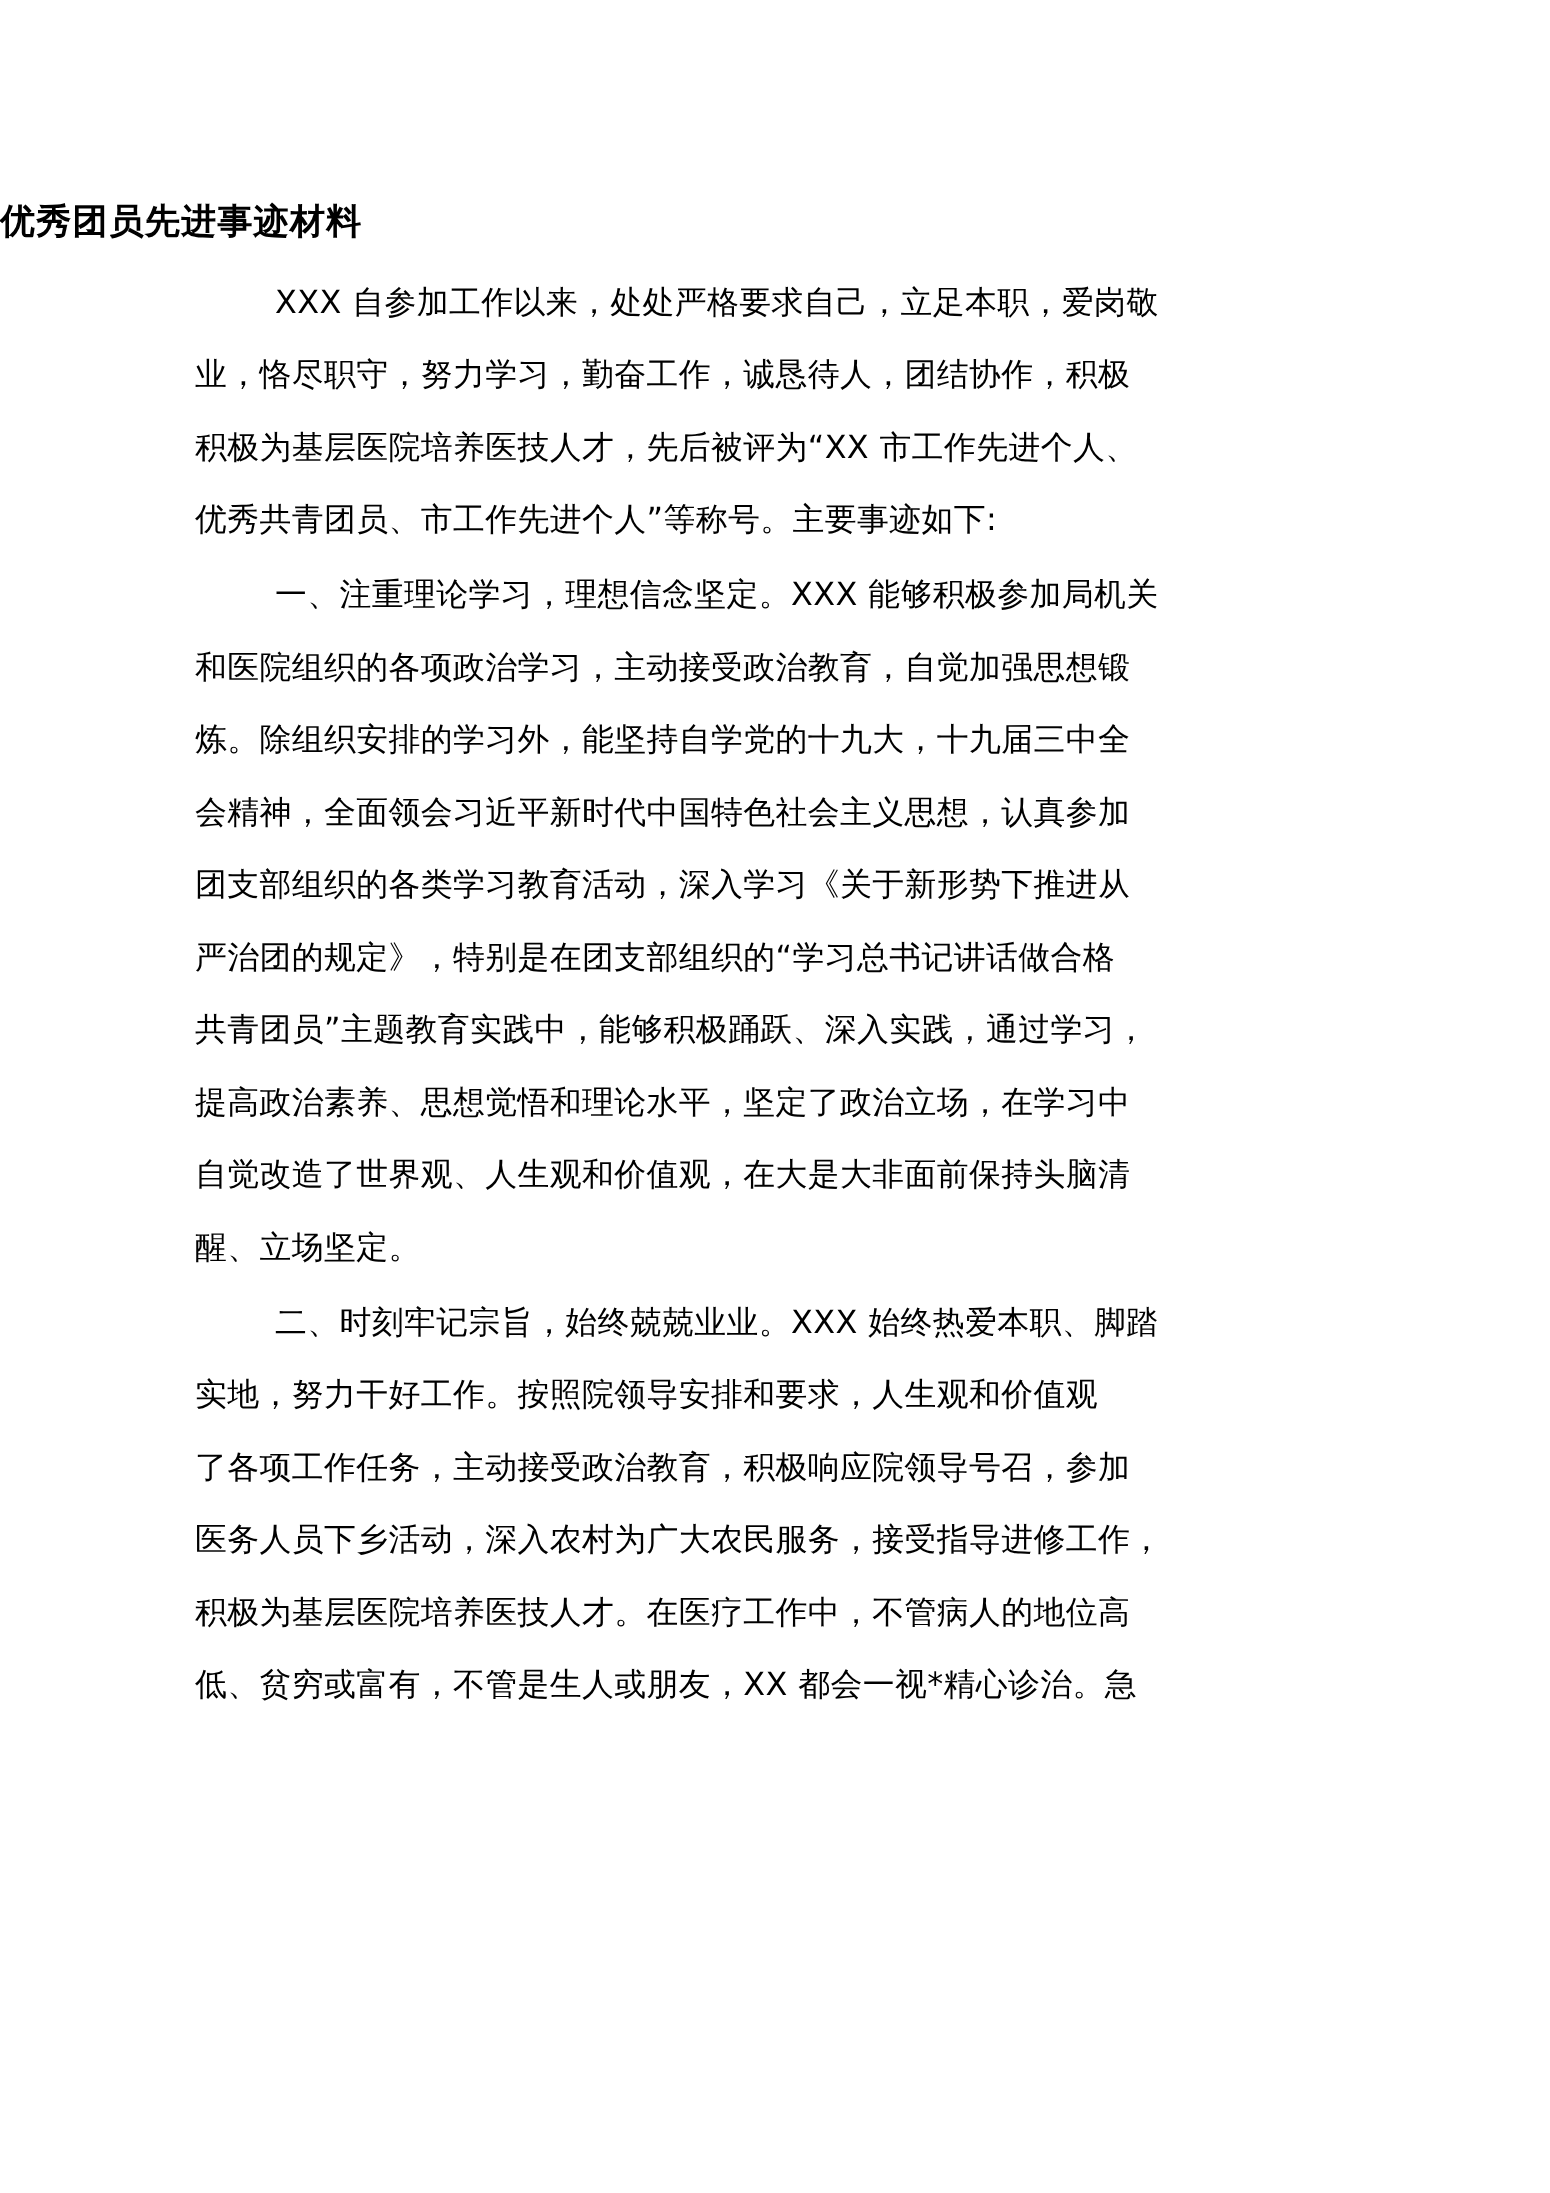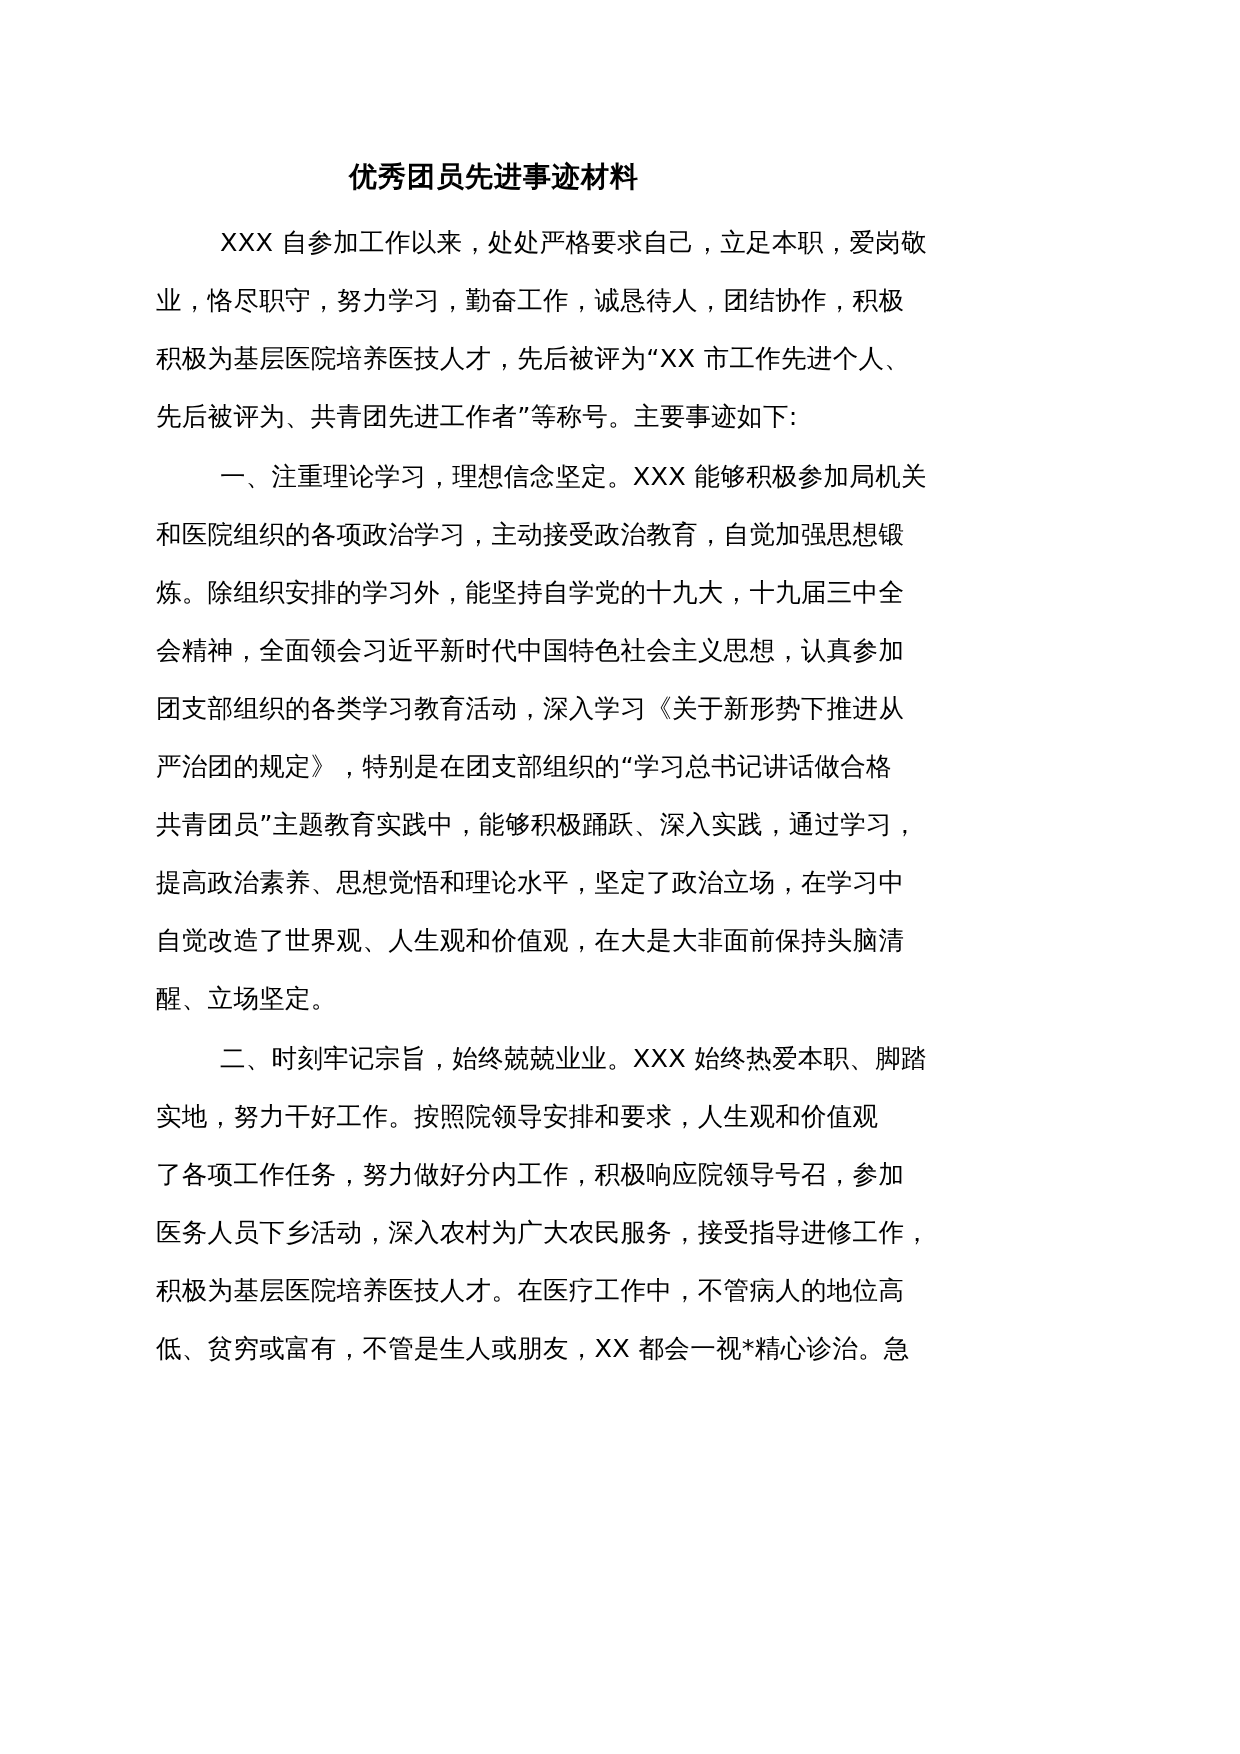--- a/index.html
+++ b/index.html
@@ -1,49 +1,49 @@
 <!DOCTYPE html>
 <html><head>
   <meta charset="utf-8">
   <style>
     html, body { margin: 0; padding: 0; background: #ffffff; }
     body { width: 1240px; height: 1754px; position: relative; overflow: hidden;
            font-family: "DejaVu Sans", "Liberation Sans", sans-serif; color: #000; }
-    .title { position: absolute; top: 158px; left: 0; width: 988px; text-align: center;
+    .title { position: absolute; top: 158px; left: 0; width: 988px; text-align: left;
              font-size: 28px; font-weight: bold; letter-spacing: 1px; }
     .line { position: absolute; left: 156px; font-size: 25.5px; white-space: nowrap;
             letter-spacing: 0.3px; line-height: 32px; }
     .indent { left: 220px; }
     .bold { font-weight: normal; }
   </style>
 </head>
 <body>
 
 <div>
   <div class="title">优秀团员先进事迹材料</div>
 
   <div class="line indent" style="top:226px">XXX 自参加工作以来，处处严格要求自己，立足本职，爱岗敬</div>
   <div class="line" style="top:284px">业，恪尽职守，努力学习，勤奋工作，诚恳待人，团结协作，积极</div>
   <div class="line" style="top:342px">积极为基层医院培养医技人才，先后被评为“XX 市工作先进个人、</div>
-  <div class="line" style="top:400px">先后被评为、共青团先进工作者”等称号。主要事迹如下:</div>
+  <div class="line" style="top:400px">优秀共青团员、市工作先进个人”等称号。主要事迹如下:</div>
 
   <div class="line indent" style="top:460px">
     <span class="bold">一、注重理论学习，理想信念坚定。</span><span>XXX 能够积极参加局机关</span>
   </div>
   <div class="line" style="top:518px">和医院组织的各项政治学习，主动接受政治教育，自觉加强思想锻</div>
   <div class="line" style="top:576px">炼。除组织安排的学习外，能坚持自学党的十九大，十九届三中全</div>
   <div class="line" style="top:634px">会精神，全面领会习近平新时代中国特色社会主义思想，认真参加</div>
   <div class="line" style="top:692px">团支部组织的各类学习教育活动，深入学习《关于新形势下推进从</div>
   <div class="line" style="top:750px">严治团的规定》，特别是在团支部组织的“学习总书记讲话做合格</div>
   <div class="line" style="top:808px">共青团员”主题教育实践中，能够积极踊跃、深入实践，通过学习，</div>
   <div class="line" style="top:866px">提高政治素养、思想觉悟和理论水平，坚定了政治立场，在学习中</div>
   <div class="line" style="top:924px">自觉改造了世界观、人生观和价值观，在大是大非面前保持头脑清</div>
   <div class="line" style="top:982px">醒、立场坚定。</div>
 
   <div class="line indent" style="top:1042px">
     <span class="bold">二、时刻牢记宗旨，始终兢兢业业。</span><span>XXX 始终热爱本职、脚踏</span>
   </div>
   <div class="line" style="top:1100px">实地，努力干好工作。按照院领导安排和要求，人生观和价值观</div>
-  <div class="line" style="top:1158px">了各项工作任务，努力做好分内工作，积极响应院领导号召，参加</div>
+  <div class="line" style="top:1158px">了各项工作任务，主动接受政治教育，积极响应院领导号召，参加</div>
   <div class="line" style="top:1216px">医务人员下乡活动，深入农村为广大农民服务，接受指导进修工作，</div>
   <div class="line" style="top:1274px">积极为基层医院培养医技人才。在医疗工作中，不管病人的地位高</div>
   <div class="line" style="top:1332px">低、贫穷或富有，不管是生人或朋友，XX 都会一视*精心诊治。急</div>
 </div>
 
 </body></html>

